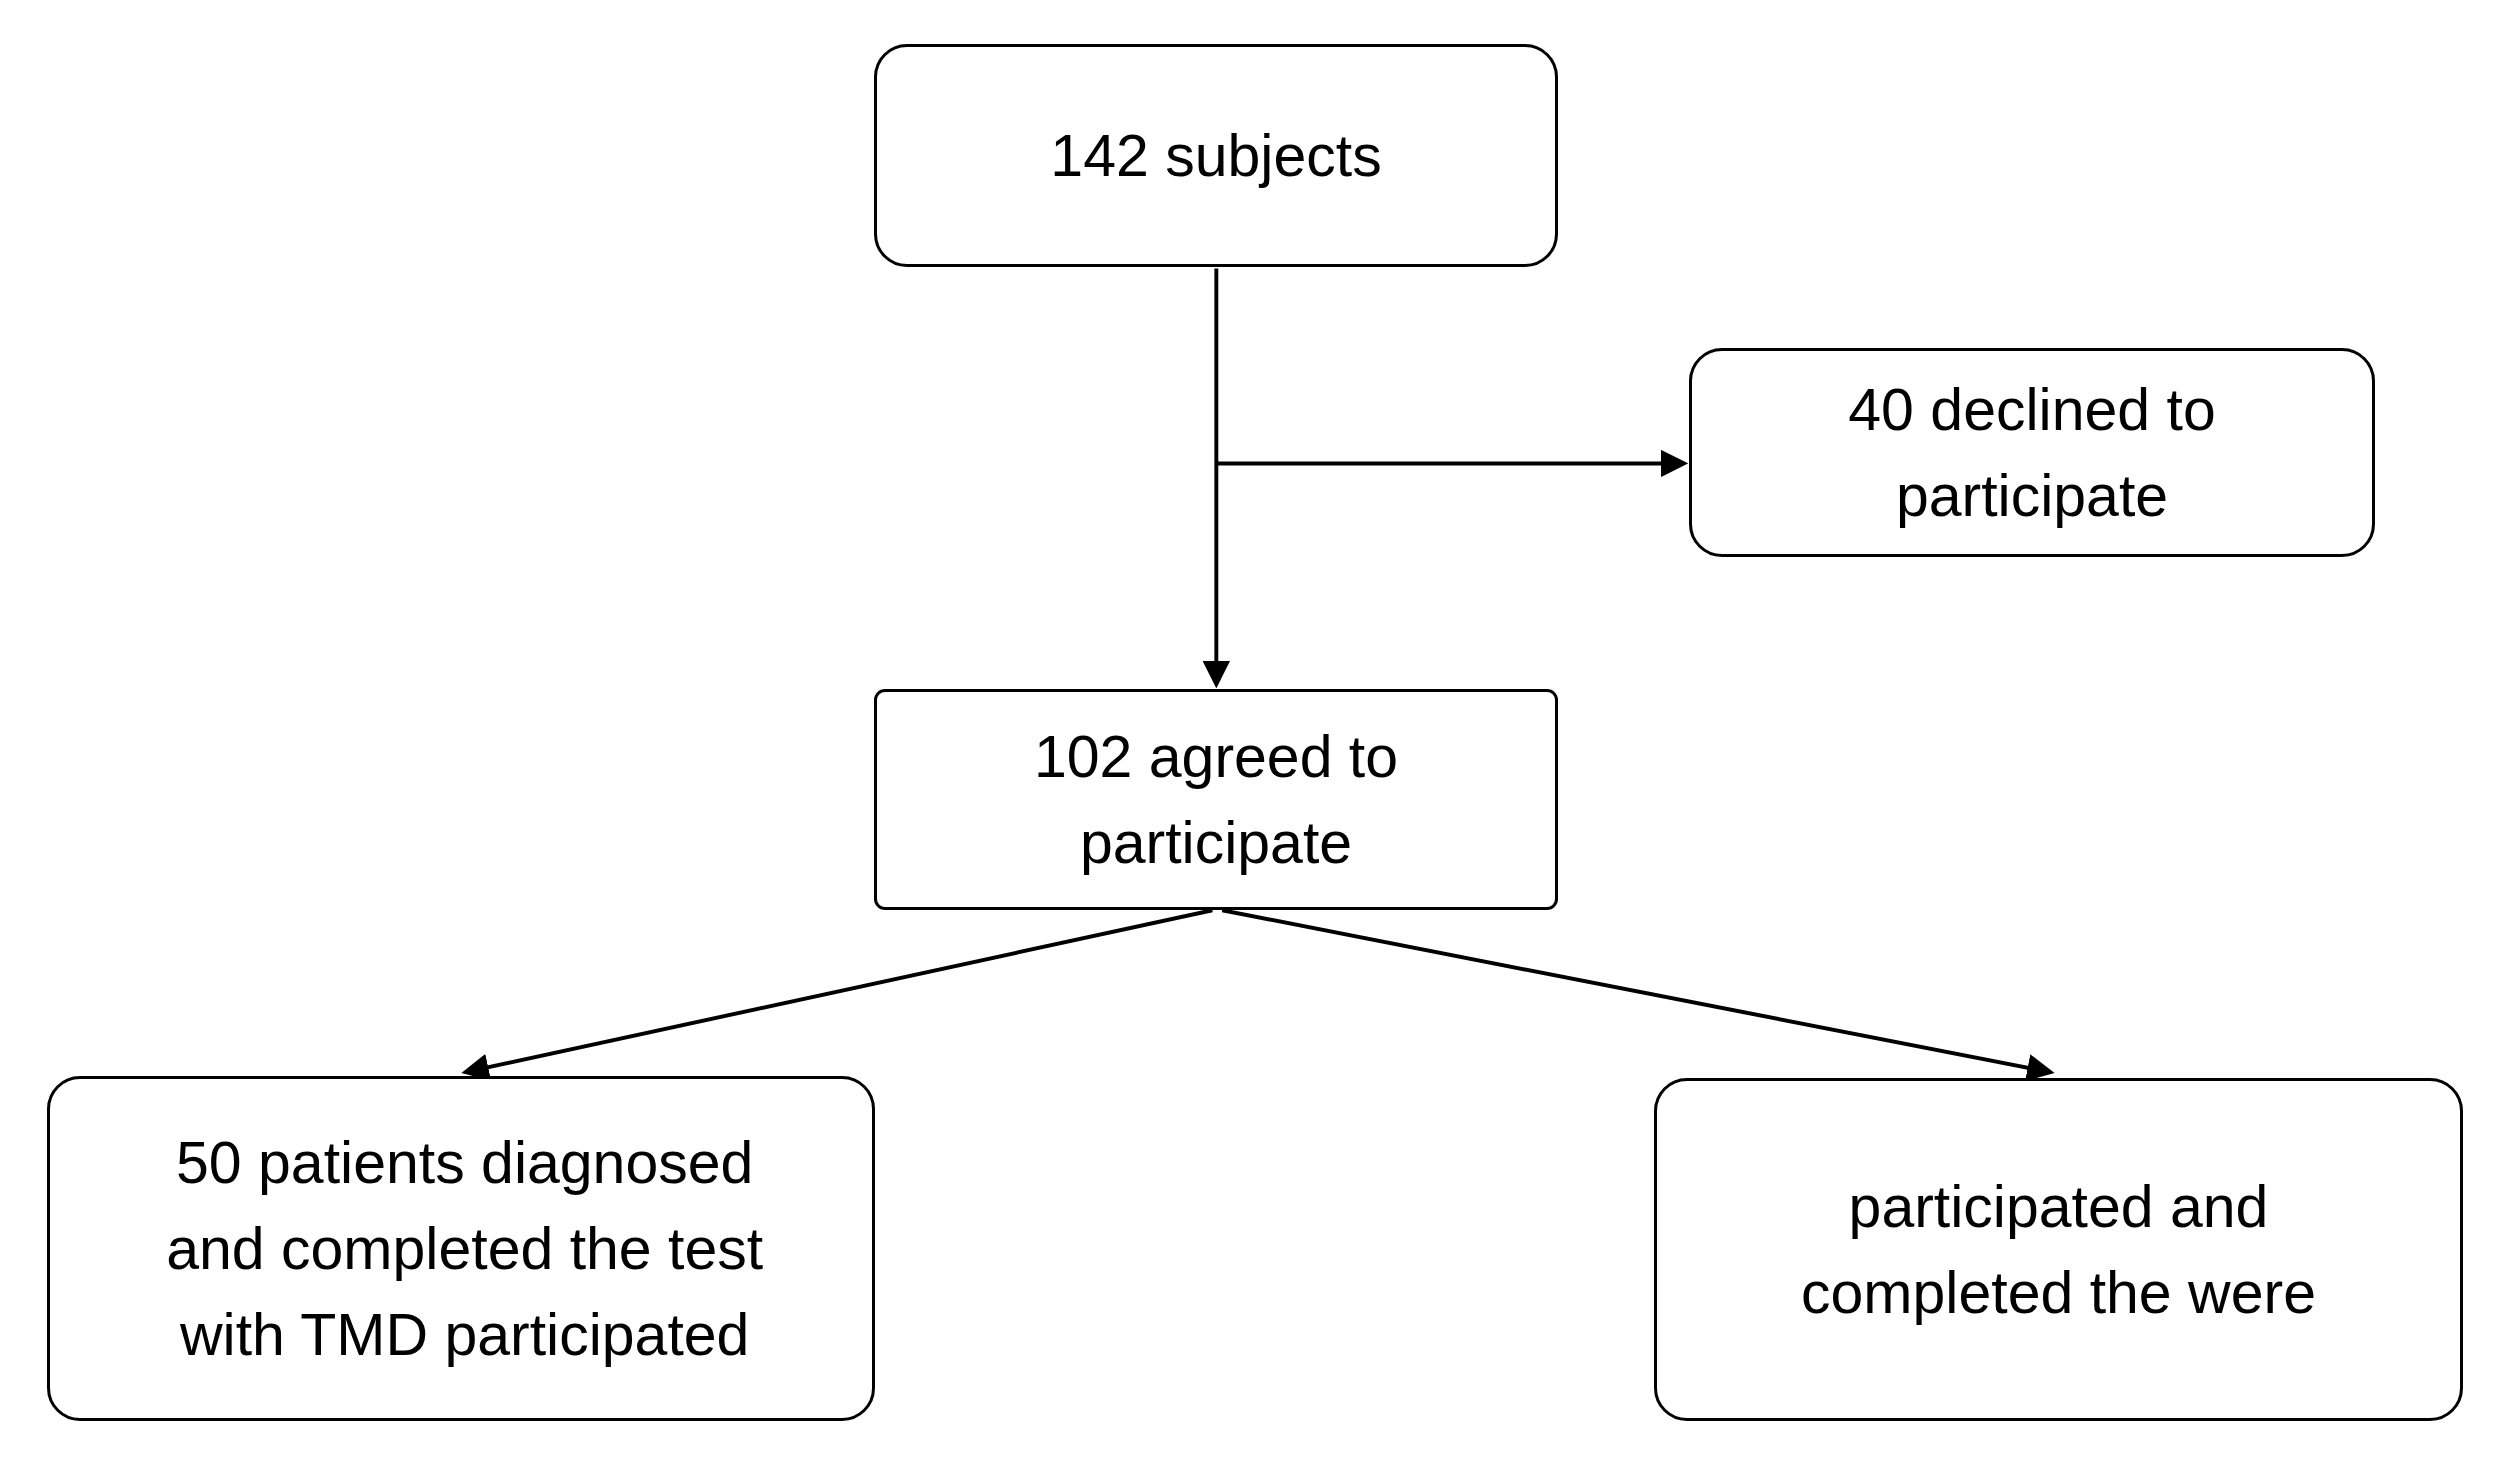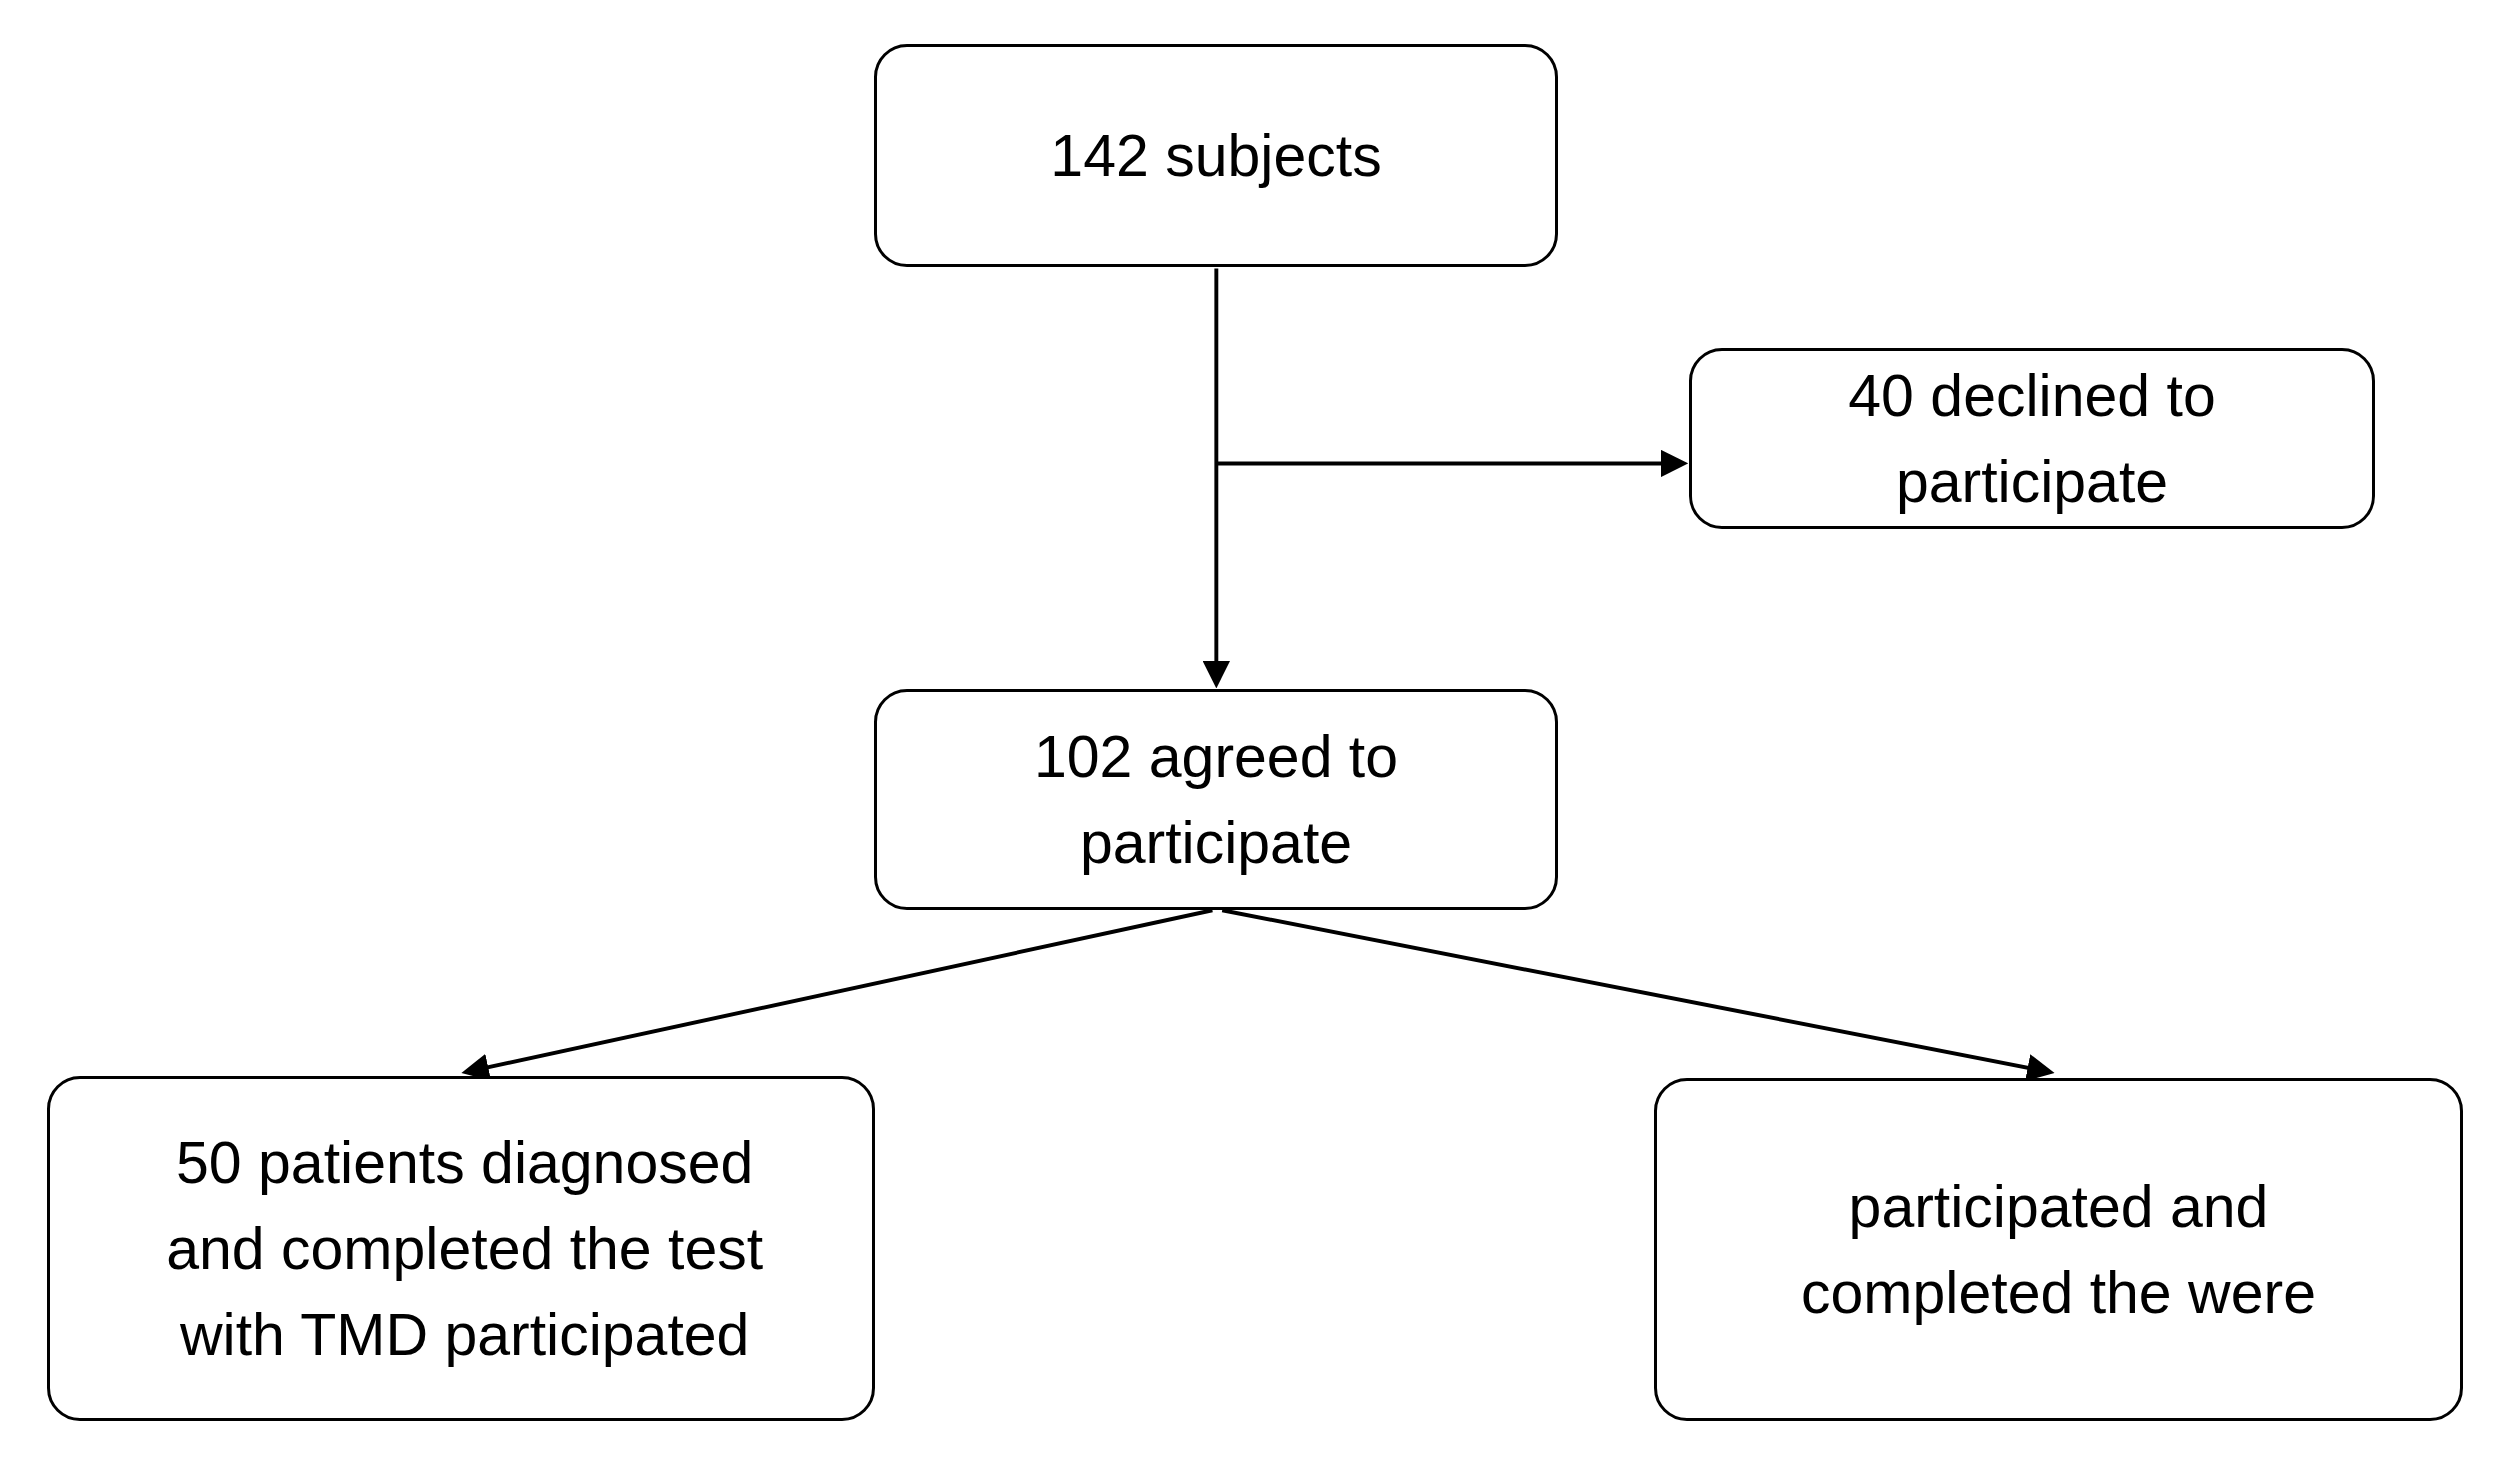--- a/index.html
+++ b/index.html
@@ -45,22 +45,22 @@
     flex-direction:column;
     justify-content:center;
     align-items:center;
     text-align:right;
     color:var(--text-color);
     font-size:59px;
     line-height:86px;
     padding:0 19.6px;
   }
   #box-contacted { left:874px;  top:44px;   width:684px; height:223px; }
-  #box-declined  { left:1689px; top:348px;  width:686px; height:181px; }
-  #box-agreed    { left:874px;  top:689px;  width:684px; height:221px; }
+  #box-declined  { left:1689px; top:348px;  width:686px; height:209px; }
+  #box-agreed    { left:874px;  top:689px;  width:684px; height:221px;border-radius:11px; }
   #box-tmd       { left:47px;   top:1076px; width:828px; height:345px;padding-left:27px; }
   #box-control   { left:1654px; top:1078px; width:809px; height:343px; }
 </style>
 </head>
 <body>
 
 <div class="canvas">
 
   <svg class="connectors" viewBox="0 0 2565 1488" xmlns="http://www.w3.org/2000/svg">
     <defs>

